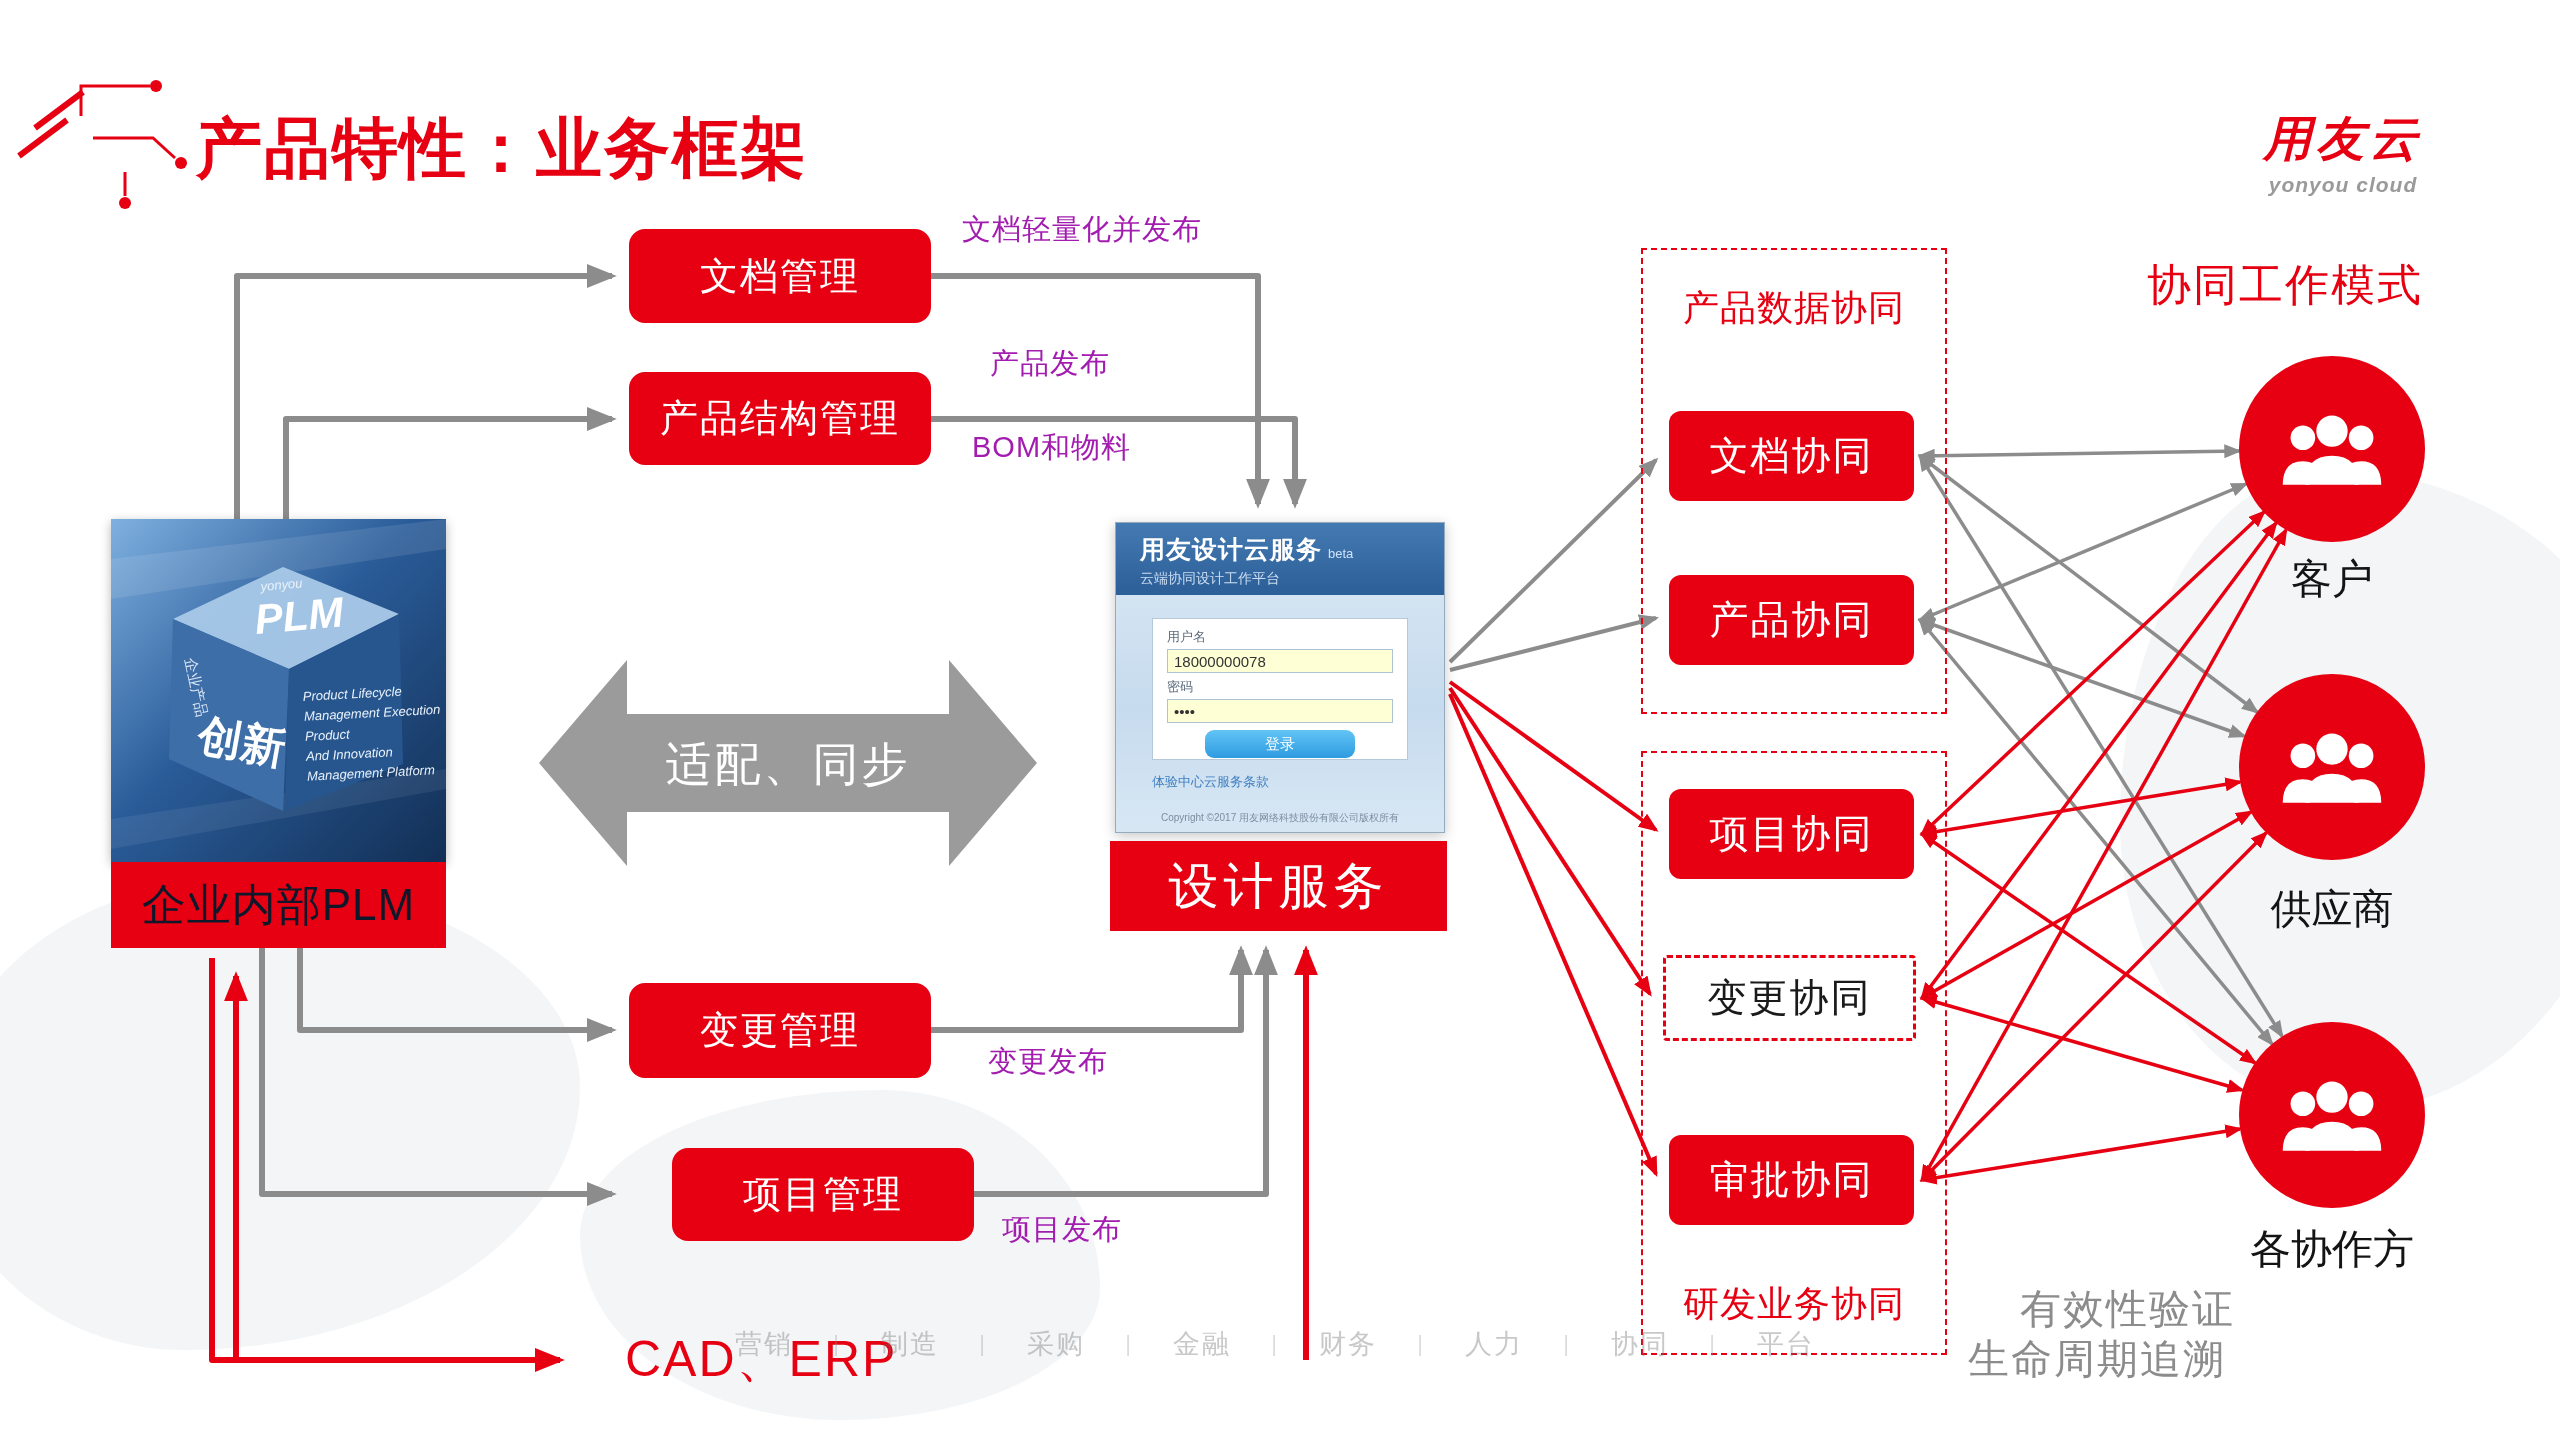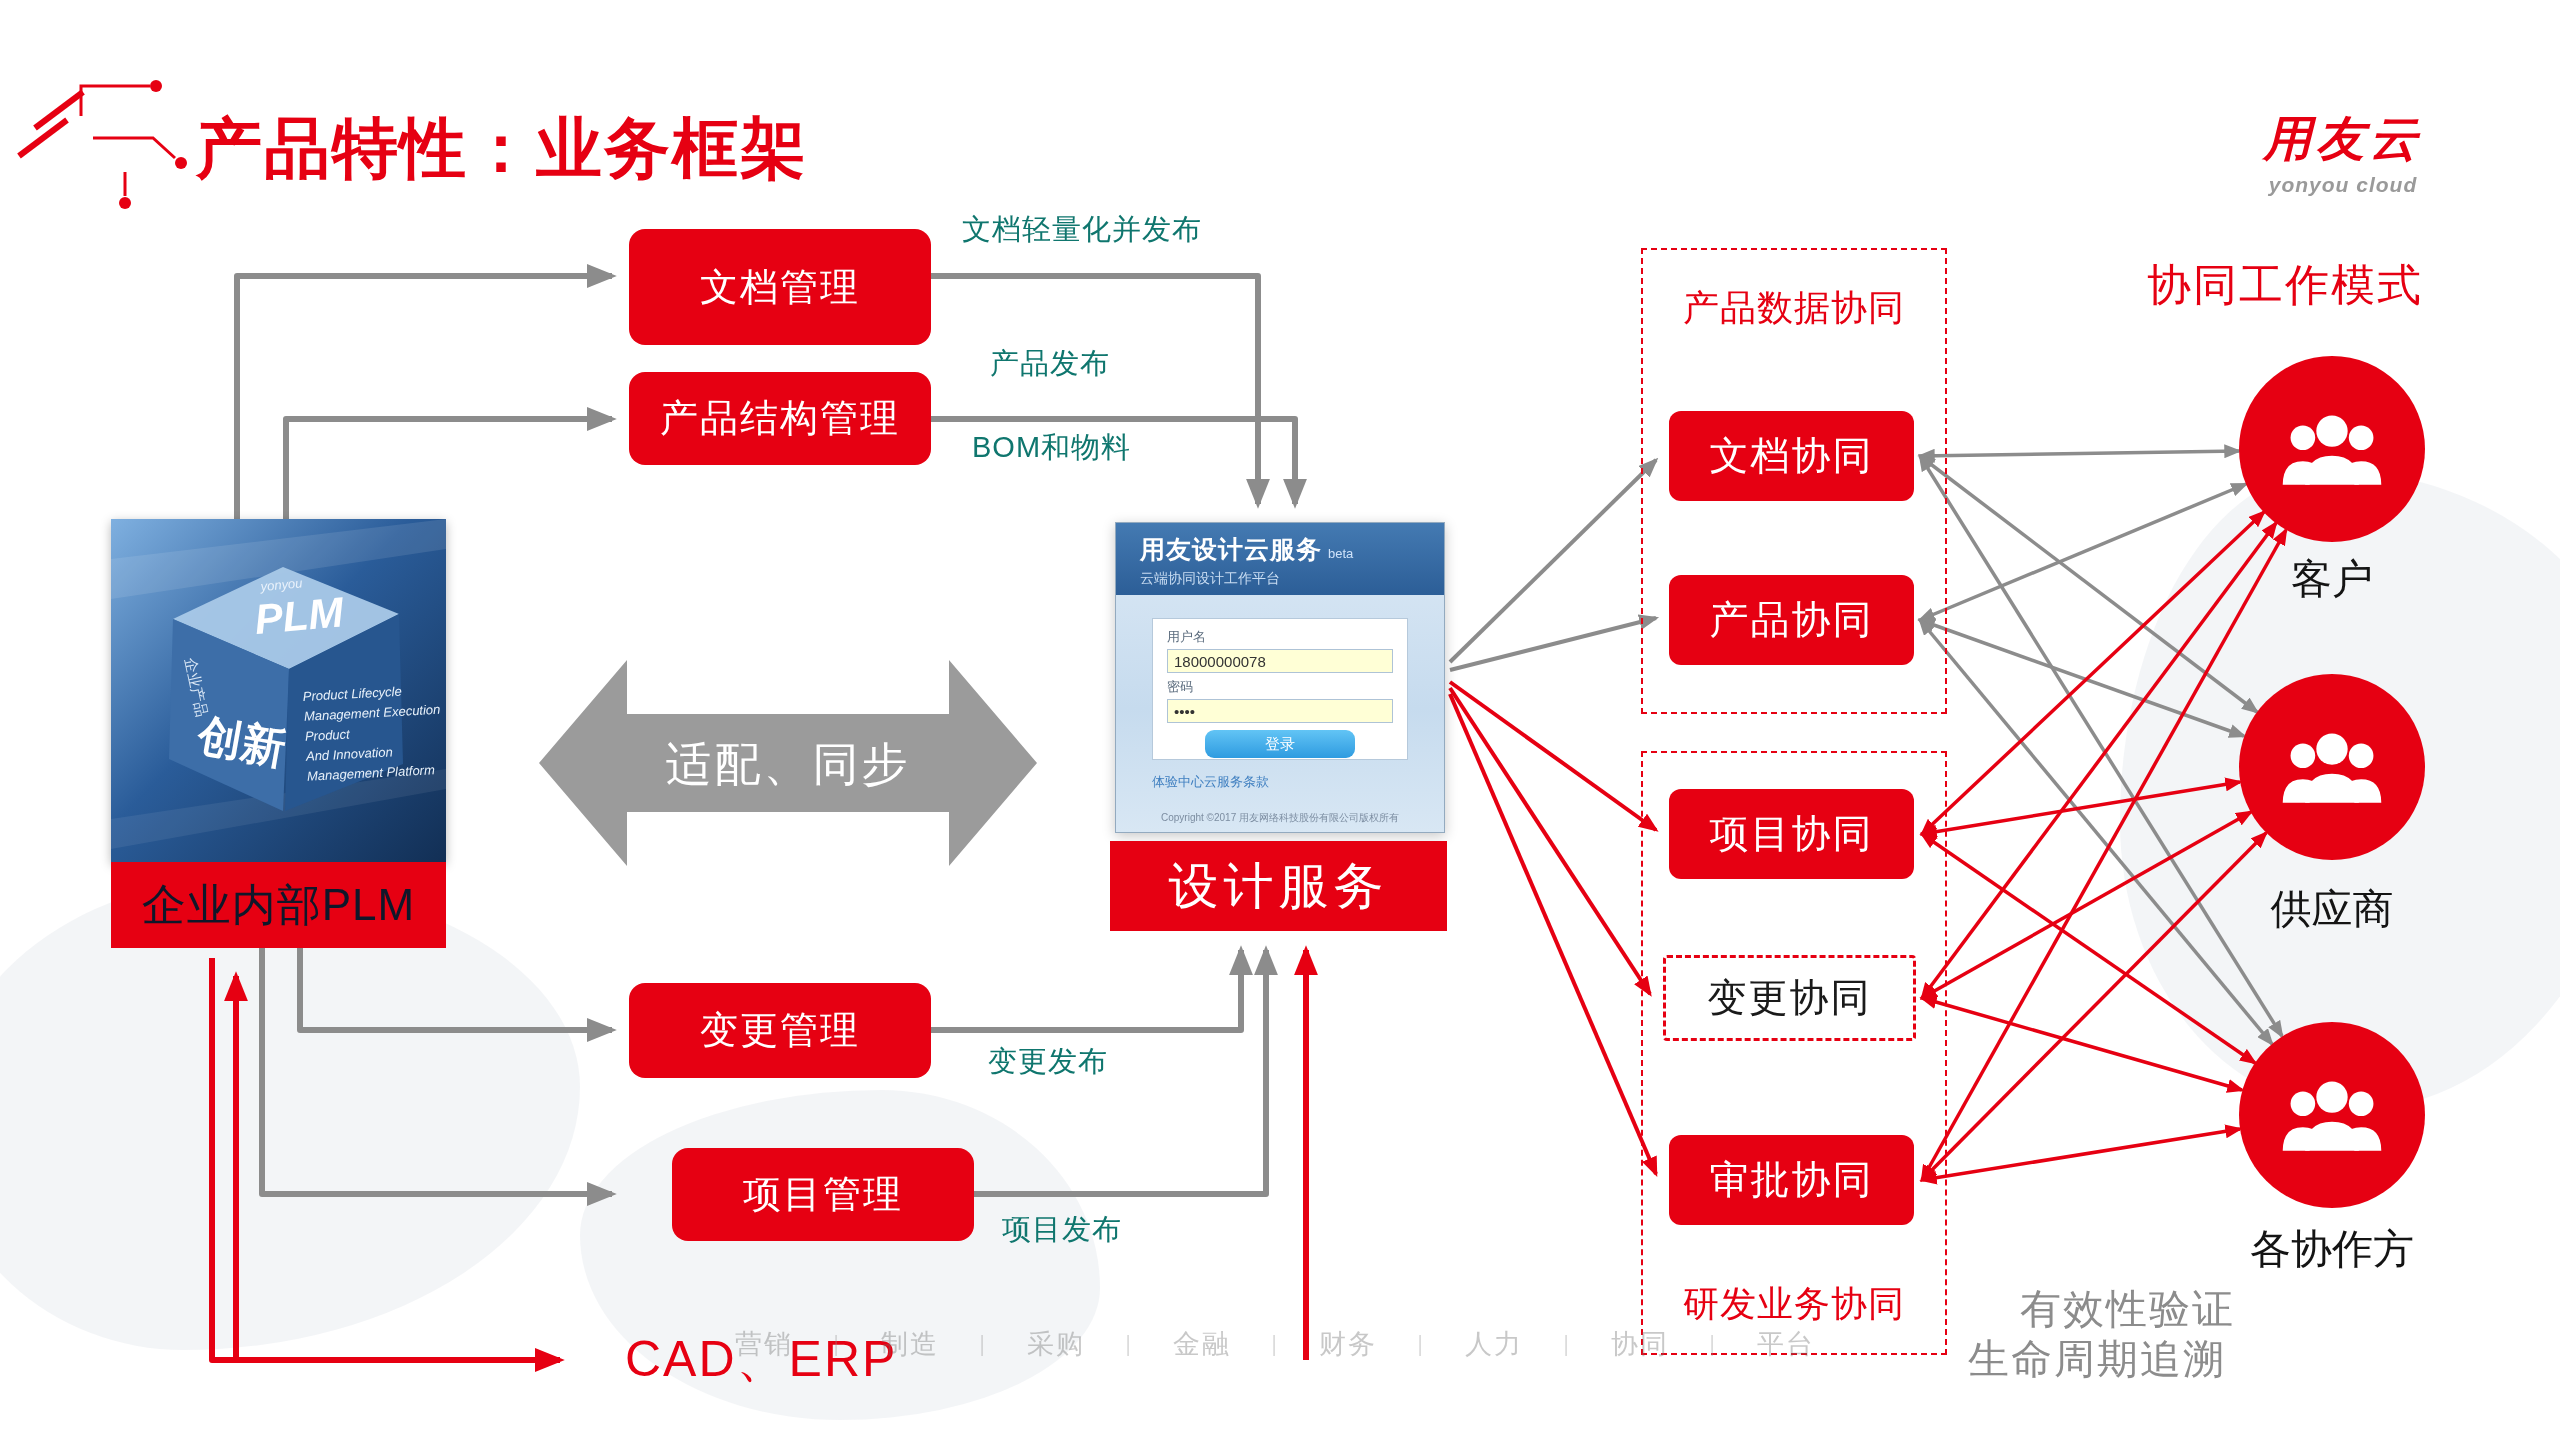--- a/index.html
+++ b/index.html
@@ -17,26 +17,26 @@
   svg.overlay { position:absolute; left:0; top:0; z-index:1; pointer-events:none; }
   .content { z-index:2; }
 
   .title { left:196px; top:104px; font-size:66px; font-weight:bold; color:#e60012; letter-spacing:2px; }
 
   .logo { left:2236px; top:107px; width:214px; text-align:center;font-style:italic; }
   .logo-cn { font-size:48px; font-weight:bold; color:#e60012; letter-spacing:5px; }
   .logo-en { font-size:21px; font-weight:bold; color:#9a9a9a; letter-spacing:1px; margin-top:2px; }
 
   .module { background:#e60012; color:#fff; border-radius:16px; display:flex; align-items:center; justify-content:center; font-size:38px; letter-spacing:2px; }
-  #mod-doc       { left:629px; top:229px;  width:302px; height:116px; }
+  #mod-doc       { left:629px; top:229px;  width:302px; height:94px; }
   #mod-structure { left:629px; top:372px;  width:302px; height:93px; }
   #mod-change    { left:629px; top:983px;  width:302px; height:95px; }
   #mod-project   { left:629px; top:1148px; width:302px; height:93px;margin-left:43px; }
 
-  .flow-label { color:#0f766e; font-size:29px; letter-spacing:1px; }
+  .flow-label { color:#a21caf; font-size:29px; letter-spacing:1px; }
   #fl-doc     { left:962px;  top:210px;  }
   #fl-product { left:990px;  top:344px;  }
   #fl-bom     { left:972px;  top:428px;  }
   #fl-change  { left:988px;  top:1042px; }
   #fl-project { left:1002px; top:1210px; }
 
   .plm-img { left:111px; top:519px; width:335px; height:343px; box-shadow:0 3px 10px rgba(0,0,0,.28); }
   .plm-caption { left:111px; top:862px; width:335px; height:86px; background:#e60012; color:#0f172a; display:flex; align-items:center; justify-content:center; font-size:44px; letter-spacing:1px; }
 
   

